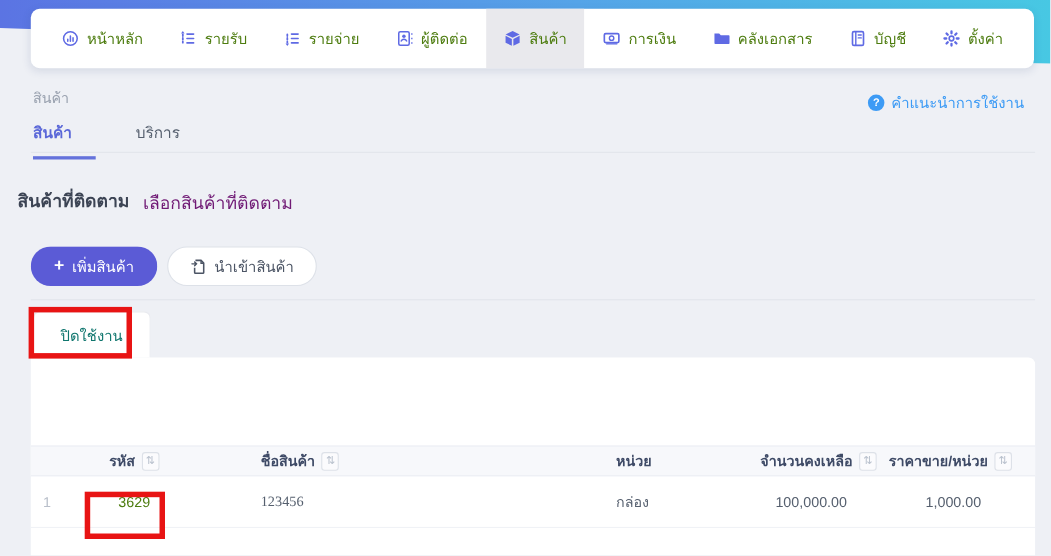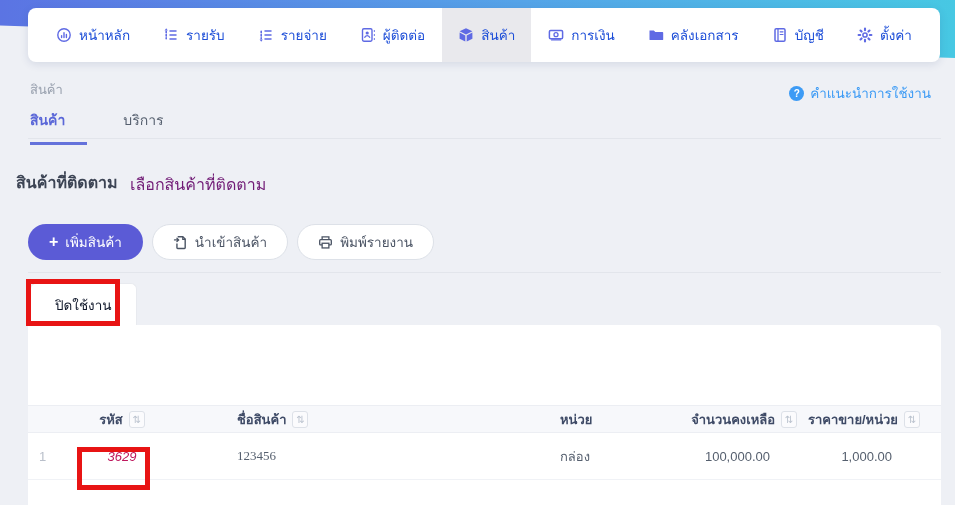--- a/index.html
+++ b/index.html
@@ -19,21 +19,21 @@
   
   .nav-card {
     position:absolute; left:28px; top:8px; right:15px; height:54px;
     background:#fff; border-radius:8px;
     box-shadow:0 2px 8px rgba(50,70,130,.14);
     display:flex; align-items:stretch; justify-content:space-between;
     padding:0 12px;
   }
   .nav-item {
     display:flex; align-items:center; gap:7px; padding:0 16px;
-    font-size:13.5px; color:#1d4ed8; cursor:pointer; white-space:nowrap;
+    font-size:13.5px; color:#4d7c0f; cursor:pointer; white-space:nowrap;
   }
   .nav-item.active { background:#e9e9ed; }
   .nav-item svg { display:block; }
   .nav-ic { color:#5f6ae4; }
   
   .breadcrumb { position:absolute; left:30px; top:79px; font-size:13px; color:#98a0ae; }
   .help-link {
     position:absolute; right:24px; top:82px; font-size:13.5px; color:#3d9bf5;
     display:flex; align-items:center; gap:6px; cursor:pointer;
   }
@@ -57,21 +57,21 @@
          padding:0 20px; font-size:13.5px; cursor:pointer; border:1px solid transparent; }
   .btn-primary { background:#5b5bd6; color:#fff; }
   .btn-outline { background:#fff; color:#4c5565; border-color:#dde1e8; }
   .btn svg { display:block; }
   .plus-ic { font-size:16px; font-weight:bold; line-height:1; }
   
   .filter-tabs { position:absolute; left:28px; top:283px; display:flex; }
   .ftab { height:42px; display:flex; align-items:center; padding:0 24px; font-size:13.5px;
           border-radius:6px 6px 0 0; cursor:pointer; }
   .ftab-all { background:#fff; color:#5a67d8; }
-  .ftab-disabled { background:#fff; color:#0f172a; border:1px solid #e8eaef; border-bottom:none; margin-left:2px; }
+  .ftab-disabled { background:#fff; color:#0f766e; border:1px solid #e8eaef; border-bottom:none; margin-left:2px; }
   
   .panel {
     position:absolute; left:28px; top:325px; right:14px; bottom:0;
     background:#fff; border-radius:0 6px 0 0;
   }
   .search-box {
     position:absolute; right:22px; top:18px; width:156px; height:41px;
     border:1px solid #dde2ea; border-radius:6px; padding:4px 10px 0 10px; background:#fff;
   }
   .search-top { display:flex; align-items:center; gap:6px; font-size:12.5px; color:#3e4a66; }
@@ -96,21 +96,21 @@
   .c-price{ flex:1; text-align:right; padding-right:21px; justify-content:flex-end; display:flex; }
   .hcell { display:flex; align-items:center; gap:6px; }
   .c-code.hcell { justify-content:center; }
   .val-qty { padding-right:27px; }
   .val-price { padding-right:28px; }
   .sort-badge {
     width:16px; height:17px; border:1px solid #dde1e8; border-radius:3px; background:#fbfbfd;
     color:#b9c1cd; font-size:10px; font-weight:normal;
     display:inline-flex; align-items:center; justify-content:center;
   }
-  .code-link { color:#be185d; cursor:pointer;font-style:italic; }
+  .code-link { color:#4d7c0f; cursor:pointer; }
   
   .anno { position:absolute; border:5px solid #e81414; background:transparent; }
   .anno-1 { left:26px; top:279px; width:94px; height:47px; }
   .anno-2 { left:77px; top:447px; width:73px; height:43px; }
 </style>
 </head>
 <body>
 
 <div class="top-gradient"></div>
 
@@ -229,30 +229,20 @@
   <div class="btn btn-outline">
     <span>
       <svg width="15" height="15" viewBox="0 0 16 16">
           <path d="M5 1.8h5.4l2.6 2.6v9.2c0 .5-.4.8-.8.8H5c-.5 0-.8-.3-.8-.8V9" fill="none" stroke="#4c5565" stroke-width="1.5"></path>
           <path d="M10.4 1.8v2.8h2.8" fill="none" stroke="#4c5565" stroke-width="1.3"></path>
           <path d="M1.6 5.2h4.2M4.2 3.4l1.8 1.8-1.8 1.8" fill="none" stroke="#4c5565" stroke-width="1.4" stroke-linecap="round"></path>
         </svg>
     </span>
     <span>นำเข้าสินค้า</span>
   </div>
-  <div class="btn btn-outline">
-    <span>
-      <svg width="15" height="15" viewBox="0 0 16 16">
-          <path d="M4.4 5V2h7.2v3" fill="none" stroke="#4c5565" stroke-width="1.4"></path>
-          <rect x="1.8" y="5" width="12.4" height="5.6" rx="1" fill="none" stroke="#4c5565" stroke-width="1.4"></rect>
-          <rect x="4.4" y="8.8" width="7.2" height="5" fill="#fff" stroke="#4c5565" stroke-width="1.4"></rect>
-        </svg>
-    </span>
-    <span>พิมพ์รายงาน</span>
-  </div>
 </div>
 <div class="divider d2"></div>
 
 <div class="filter-tabs">
   <div class="ftab ftab-disabled">ปิดใช้งาน</div>
 </div>
 
 <div class="panel">
 
 

